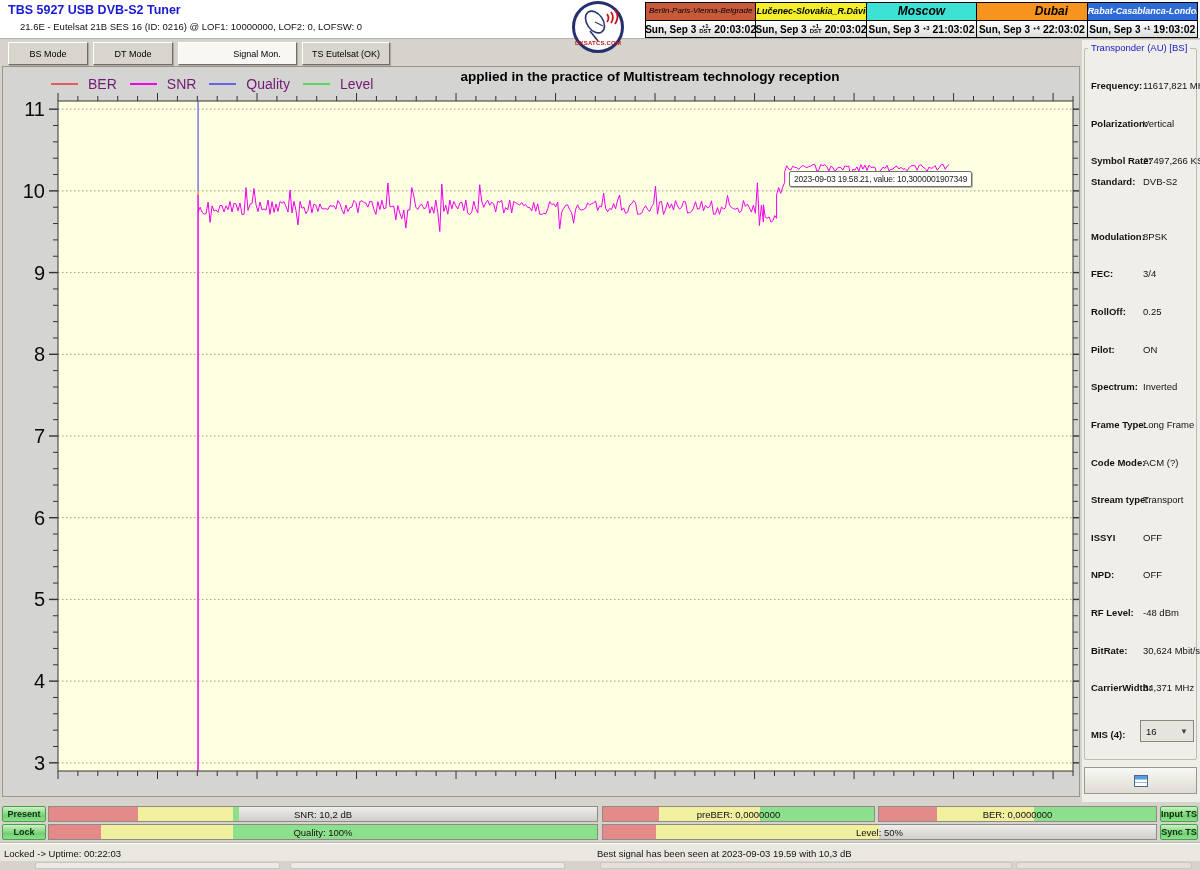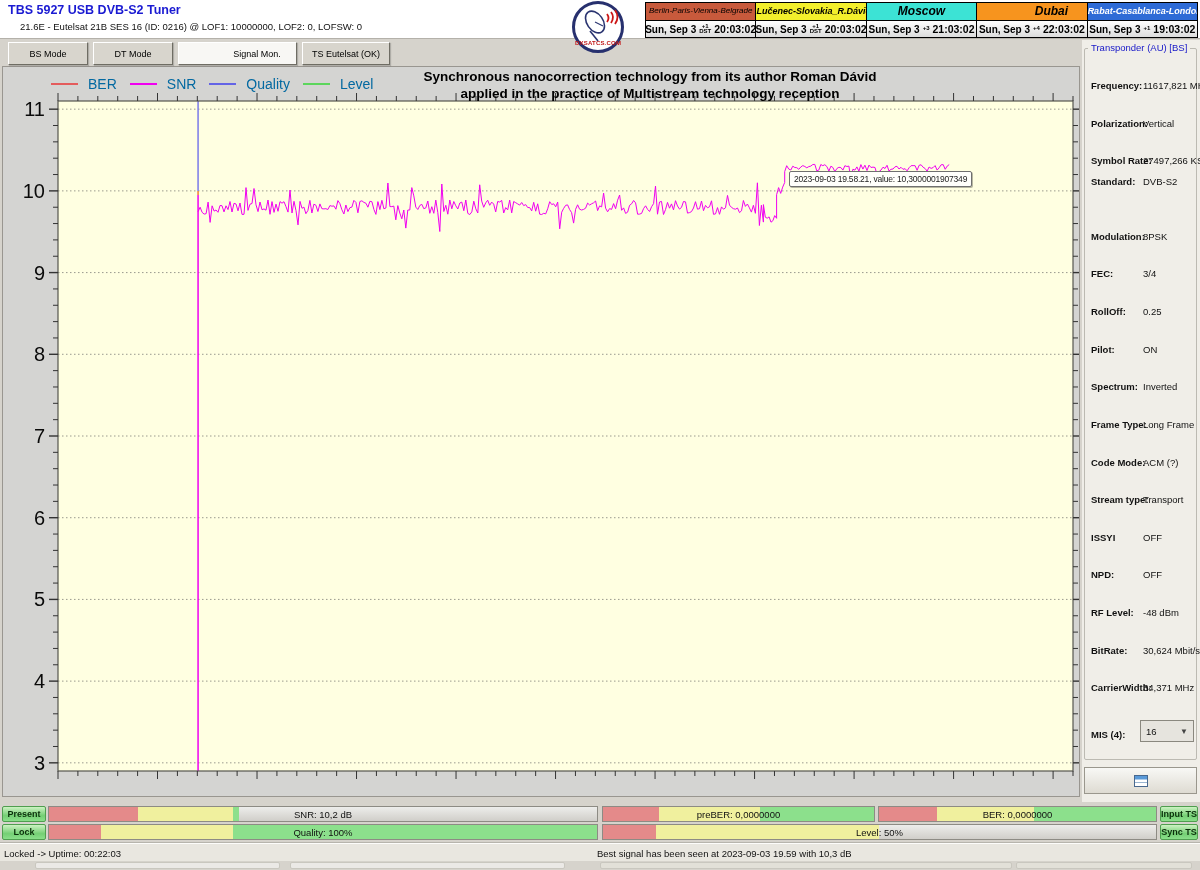--- a/index.html
+++ b/index.html
@@ -30,21 +30,21 @@
        border:1px solid;border-color:#ffffff #6f6d64 #6f6d64 #ffffff;box-shadow:1px 1px 1px rgba(0,0,0,.18);
        display:flex;align-items:center;justify-content:center;white-space:nowrap;cursor:default;}
   .tab.active{background:#f8f7f4;padding-left:48px;}
 
   
   .chart-panel{position:absolute;left:2px;top:66px;width:1078px;height:731px;background:#d4d4d2;
                border:1px solid #999690;box-sizing:border-box;}
   .legend{position:absolute;left:48px;top:9px;display:flex;align-items:center;z-index:3;}
   .lg-item{display:flex;align-items:center;margin-right:13px;}
   .lg-line{width:27px;height:2px;margin-right:10px;background:#888;}
-  .lg-label{font-size:14px;color:#0369a1;}
+  .lg-label{font-size:14px;color:#701a75;}
   .chart-title{position:absolute;left:352px;top:2px;width:590px;text-align:center;font-size:13.5px;font-weight:bold;
                color:#000;line-height:16.5px;z-index:3;}
   #chart-svg{position:absolute;left:0;top:0;}
   .tooltip{position:absolute;left:786px;top:104px;background:#fffffb;border:1px solid #6f6f6f;border-radius:2px;
            box-shadow:1px 1px 0 rgba(0,0,0,.28);font-size:8.5px;letter-spacing:-0.2px;padding:2px 4px;
            white-space:nowrap;color:#222;z-index:4;}
 
   
   .sidebar{position:absolute;left:1082px;top:40px;width:118px;height:762px;background:#f0eee8;}
   .groupbox{position:absolute;left:2px;top:8px;width:113px;height:712px;border:1px solid #bcbab2;border-radius:2px;box-sizing:border-box;}
@@ -181,21 +181,20 @@
       <div class="lg-item">
           <span class="lg-line" style="background: rgb(100, 100, 230);"></span>
           <span class="lg-label">Quality</span>
         </div>
       <div class="lg-item">
           <span class="lg-line" style="background: rgb(92, 214, 92);"></span>
           <span class="lg-label">Level</span>
         </div>
     </div>
     <div class="chart-title">
-      <div>Synchronous nanocorrection technology from its author Roman Dávid</div>
       <div>applied in the practice of Multistream technology reception</div>
     </div>
     <svg id="chart-svg" width="1076" height="729">
         <rect x="55" y="34" width="1015" height="670" fill="#ffffe1"></rect>
         <line x1="55" x2="1070" y1="695.829268292683" y2="695.829268292683" stroke="#9a9a8e" stroke-width="1" stroke-dasharray="1.5 2.5"></line>
         <line x1="55" x2="1070" y1="614.1219512195122" y2="614.1219512195122" stroke="#9a9a8e" stroke-width="1" stroke-dasharray="1.5 2.5"></line>
         <line x1="55" x2="1070" y1="532.4146341463414" y2="532.4146341463414" stroke="#9a9a8e" stroke-width="1" stroke-dasharray="1.5 2.5"></line>
         <line x1="55" x2="1070" y1="450.70731707317066" y2="450.70731707317066" stroke="#9a9a8e" stroke-width="1" stroke-dasharray="1.5 2.5"></line>
         <line x1="55" x2="1070" y1="369" y2="369" stroke="#9a9a8e" stroke-width="1" stroke-dasharray="1.5 2.5"></line>
         <line x1="55" x2="1070" y1="287.2926829268293" y2="287.2926829268293" stroke="#9a9a8e" stroke-width="1" stroke-dasharray="1.5 2.5"></line>

